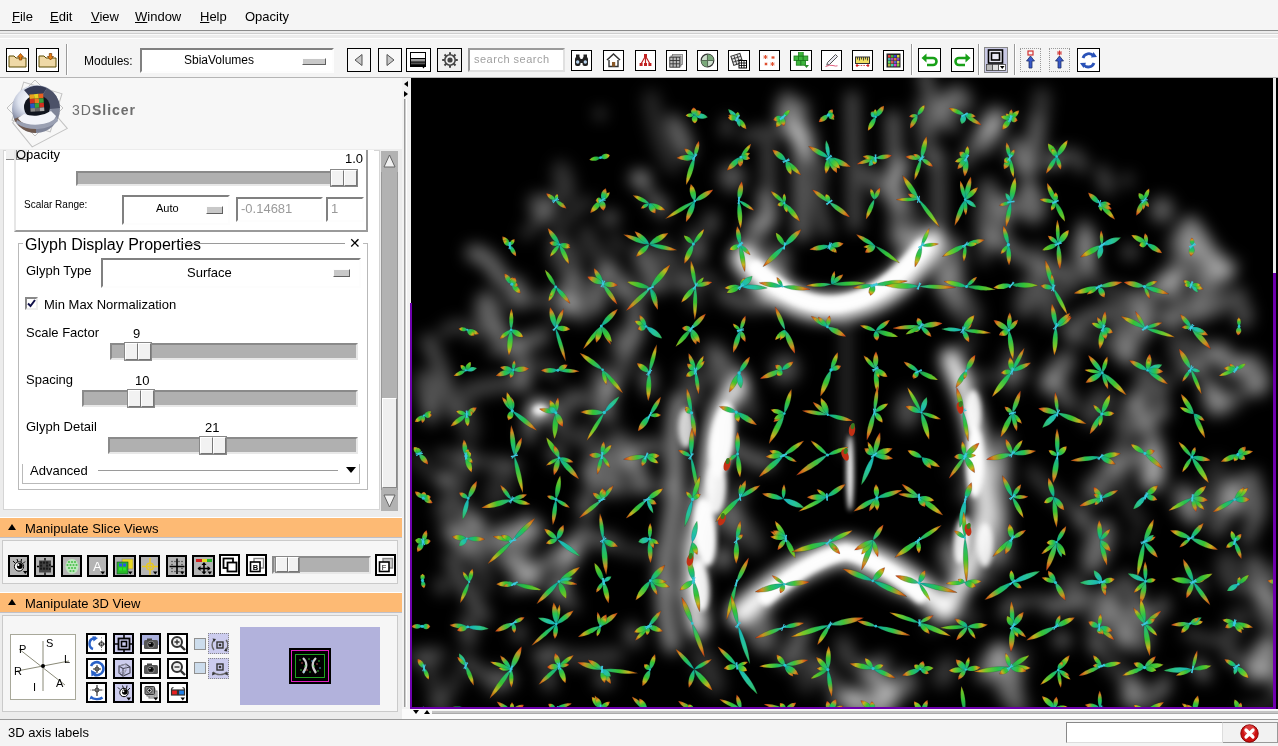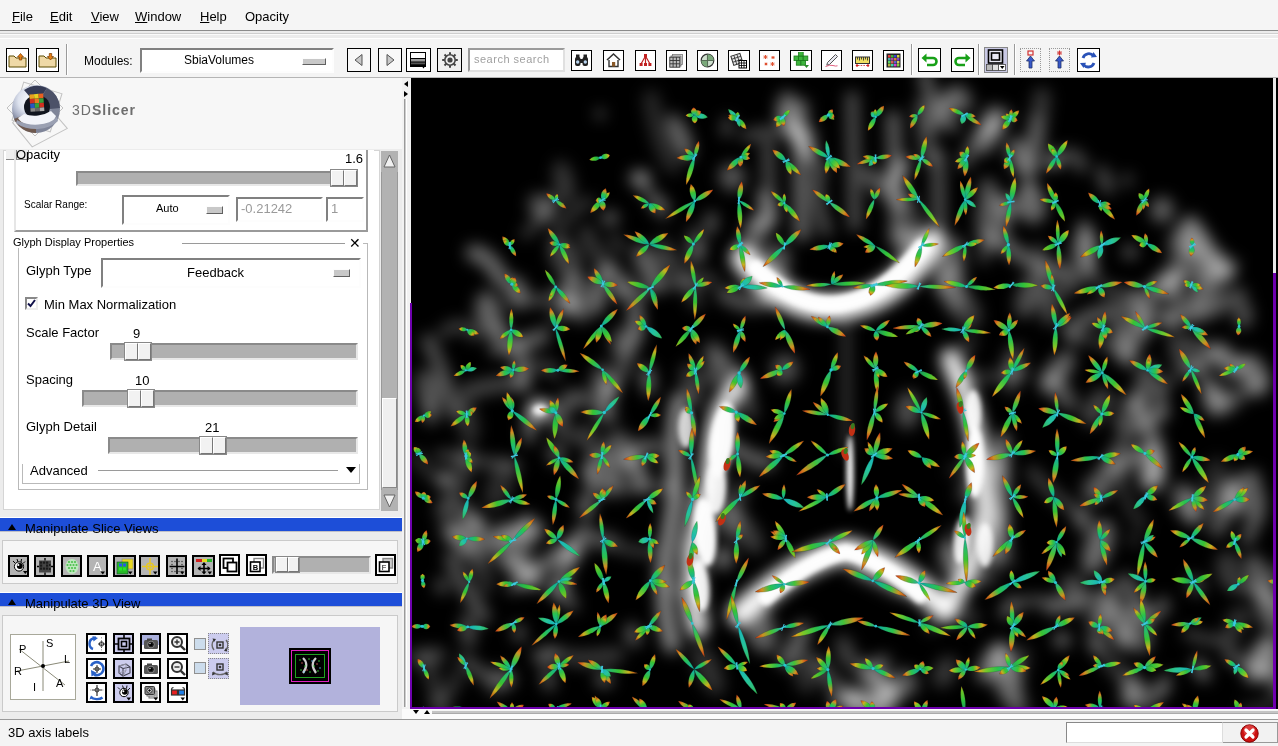--- a/index.html
+++ b/index.html
@@ -10,21 +10,21 @@
 .tbar{left:0;top:38px;width:1278px;height:40px;background:#f4f4f4;border-top:1px solid #fff;border-bottom:1px solid #b5b5b5}
 .tbtn{position:absolute;border:1px solid #000;background:#fff;display:flex;align-items:center;justify-content:center}
 .sep{position:absolute;width:2px;background:#9a9a9a;border-right:1px solid #fff}
 .sunken{border:2px solid;border-color:#808080 #fdfdfd #fdfdfd #808080;background:#fff}
 .bar3d{border:1px solid;border-color:#fdfdfd #606060 #606060 #fdfdfd;background:#c8c8c8}
 .panel{left:0;top:78px;width:402px;height:634px;background:#ececec}
 .grpline{position:absolute;height:1px;background:#7a7a7a}
 .slider-track{position:absolute;background:#b0b0b0;border:2px solid;border-color:#8a8a8a #e8e8e8 #e8e8e8 #8a8a8a}
 .slider-handle{position:absolute;background:#efefef;border:1px solid #888;display:flex}
 .slider-handle i{flex:1;border:1px solid;border-color:#fff #777 #777 #fff;background:#f2f2f2}
-.hdr{position:absolute;left:0;width:402px;height:15px;background:#1d4ed8;border-top:1px solid #fff;border-bottom:1px solid #c0c0c8;font-size:13px}
+.hdr{position:absolute;left:0;width:402px;height:21px;background:#fdba74;border-top:1px solid #fff;border-bottom:1px solid #c0c0c8;font-size:13px}
 .icon22{position:absolute;width:21px;height:22px;border:2px solid #000;background:#b4b4b4;overflow:hidden}
 .w3d{position:absolute;width:21px;height:22px;border:2px solid #000;background:#fff;overflow:hidden}
 .statusbar{left:0;top:719px;width:1278px;height:27px;background:#f4f4f4}
 </style></head><body>
 
 <div class="abs menu"></div>
 <div class="mitem" style="left:12px"><u>F</u>ile</div>
 <div class="mitem" style="left:50px"><u>E</u>dit</div>
 <div class="mitem" style="left:91px"><u>V</u>iew</div>
 <div class="mitem" style="left:135px"><u>W</u>indow</div>
@@ -301,47 +301,47 @@
 <path d="M13 42 A25 15 0 0 0 53 39 L54 43 A26 17 0 0 1 12 45 Z" fill="#9aa0b2"></path>
 <text x="68" y="37" font-size="14" fill="#6e6e6e" letter-spacing="1" font-family="Liberation Sans">3D<tspan font-weight="bold">Slicer</tspan></text>
 </svg>
 
 <div class="abs" style="left:3px;top:150px;width:377px;height:360px;border:1px solid #d5d5d5;background:#fff"></div>
 <div class="abs" style="left:6px;top:150px;width:368px;height:357px;background:#fff;overflow:hidden">
   <div class="abs" style="left:-4px;top:-8px;width:13px;height:18px;background:#efefef;border:1px solid #888"></div>
   <div class="abs" style="left:10px;top:-8px;width:13px;height:18px;background:#efefef;border:1px solid #888"></div>
   <div class="abs" style="left:8px;top:0px;width:354px;height:82px;border:2px solid;border-color:#e6e6e6 #9a9a9a #9a9a9a #e6e6e6;border-top:none"></div>
   <div class="abs" style="left:10px;top:-3px;font-size:13px">Opacity</div>
-  <div class="abs" style="left:339px;top:1px;font-size:13px">1.6</div>
+  <div class="abs" style="left:339px;top:1px;font-size:13px">1.0</div>
   <div class="slider-track" style="left:70px;top:21px;width:282px;height:15px"></div>
   <div class="slider-handle" style="left:324px;top:19px;width:28px;height:18px">
       <i></i>
       <i></i>
     </div>
   <div class="abs" style="left:18px;top:49px;font-size:10px">Scalar Range:</div>
   <div class="abs sunken" style="left:116px;top:45px;width:108px;height:30px;border-width:2px">
     <div class="abs" style="left:32px;top:5px;font-size:11px">Auto</div>
     <div class="abs bar3d" style="left:82px;top:9px;width:17px;height:8px"></div>
   </div>
   <div class="abs sunken" style="left:230px;top:47px;width:87px;height:25px;border-width:2px">
-      <div style="margin:2px 0 0 3px;font-size:13px;color:#9a9a9a">-0.21242</div>
+      <div style="margin:2px 0 0 3px;font-size:13px;color:#9a9a9a">-0.14681</div>
     </div>
   <div class="abs sunken" style="left:320px;top:47px;width:38px;height:25px;border-width:2px">
       <div style="margin:2px 0 0 3px;font-size:13px;color:#9a9a9a">1</div>
     </div>
 
   <div class="abs" style="left:12px;top:99px;width:350px;height:241px;border:1px solid #b9b9b9;border-top:none"></div>
   <div class="abs" style="left:12px;top:93px;width:6px;height:7px;border:1px solid #b9b9b9;border-bottom:none;border-right:none"></div>
   <div class="abs" style="left:356px;top:93px;width:6px;height:7px;border:1px solid #b9b9b9;border-bottom:none;border-left:none"></div>
-  <div class="abs" style="left:5px;top:86px;font-size:11px;background:#fff;padding:0 2px">Glyph Display Properties</div>
+  <div class="abs" style="left:17px;top:86px;font-size:16px;background:#fff;padding:0 2px">Glyph Display Properties</div>
   <div class="grpline" style="left:176px;top:93px;width:163px;background:#9a9a9a"></div>
   <div class="abs" style="left:341px;top:85px;font-size:14px;background:#fff;padding:0 2px">✕</div>
   <div class="abs" style="left:20px;top:113px;font-size:13px">Glyph Type</div>
   <div class="abs sunken" style="left:95px;top:108px;width:260px;height:30px;border-width:2px">
-    <div class="abs" style="left:84px;top:5px;font-size:13px">Feedback</div>
+    <div class="abs" style="left:84px;top:5px;font-size:13px">Surface</div>
     <div class="abs bar3d" style="left:230px;top:9px;width:17px;height:8px"></div>
   </div>
   <div class="abs" style="left:19px;top:147px;width:13px;height:13px;border:2px solid;border-color:#888 #eee #eee #888;background:#fff">
     <svg width="9" height="9" viewBox="0 0 9 9" style="display:block">
         <path d="M1 4.5 L3.5 7 L8 1" stroke="#10104a" stroke-width="2" fill="none"></path>
       </svg>
   </div>
   <div class="abs" style="left:38px;top:147px;font-size:13px">Min Max Normalization</div>
   <div class="abs" style="left:20px;top:175px;font-size:13px">Scale Factor</div>
   <div class="abs" style="left:127px;top:176px;font-size:13px">9</div>

